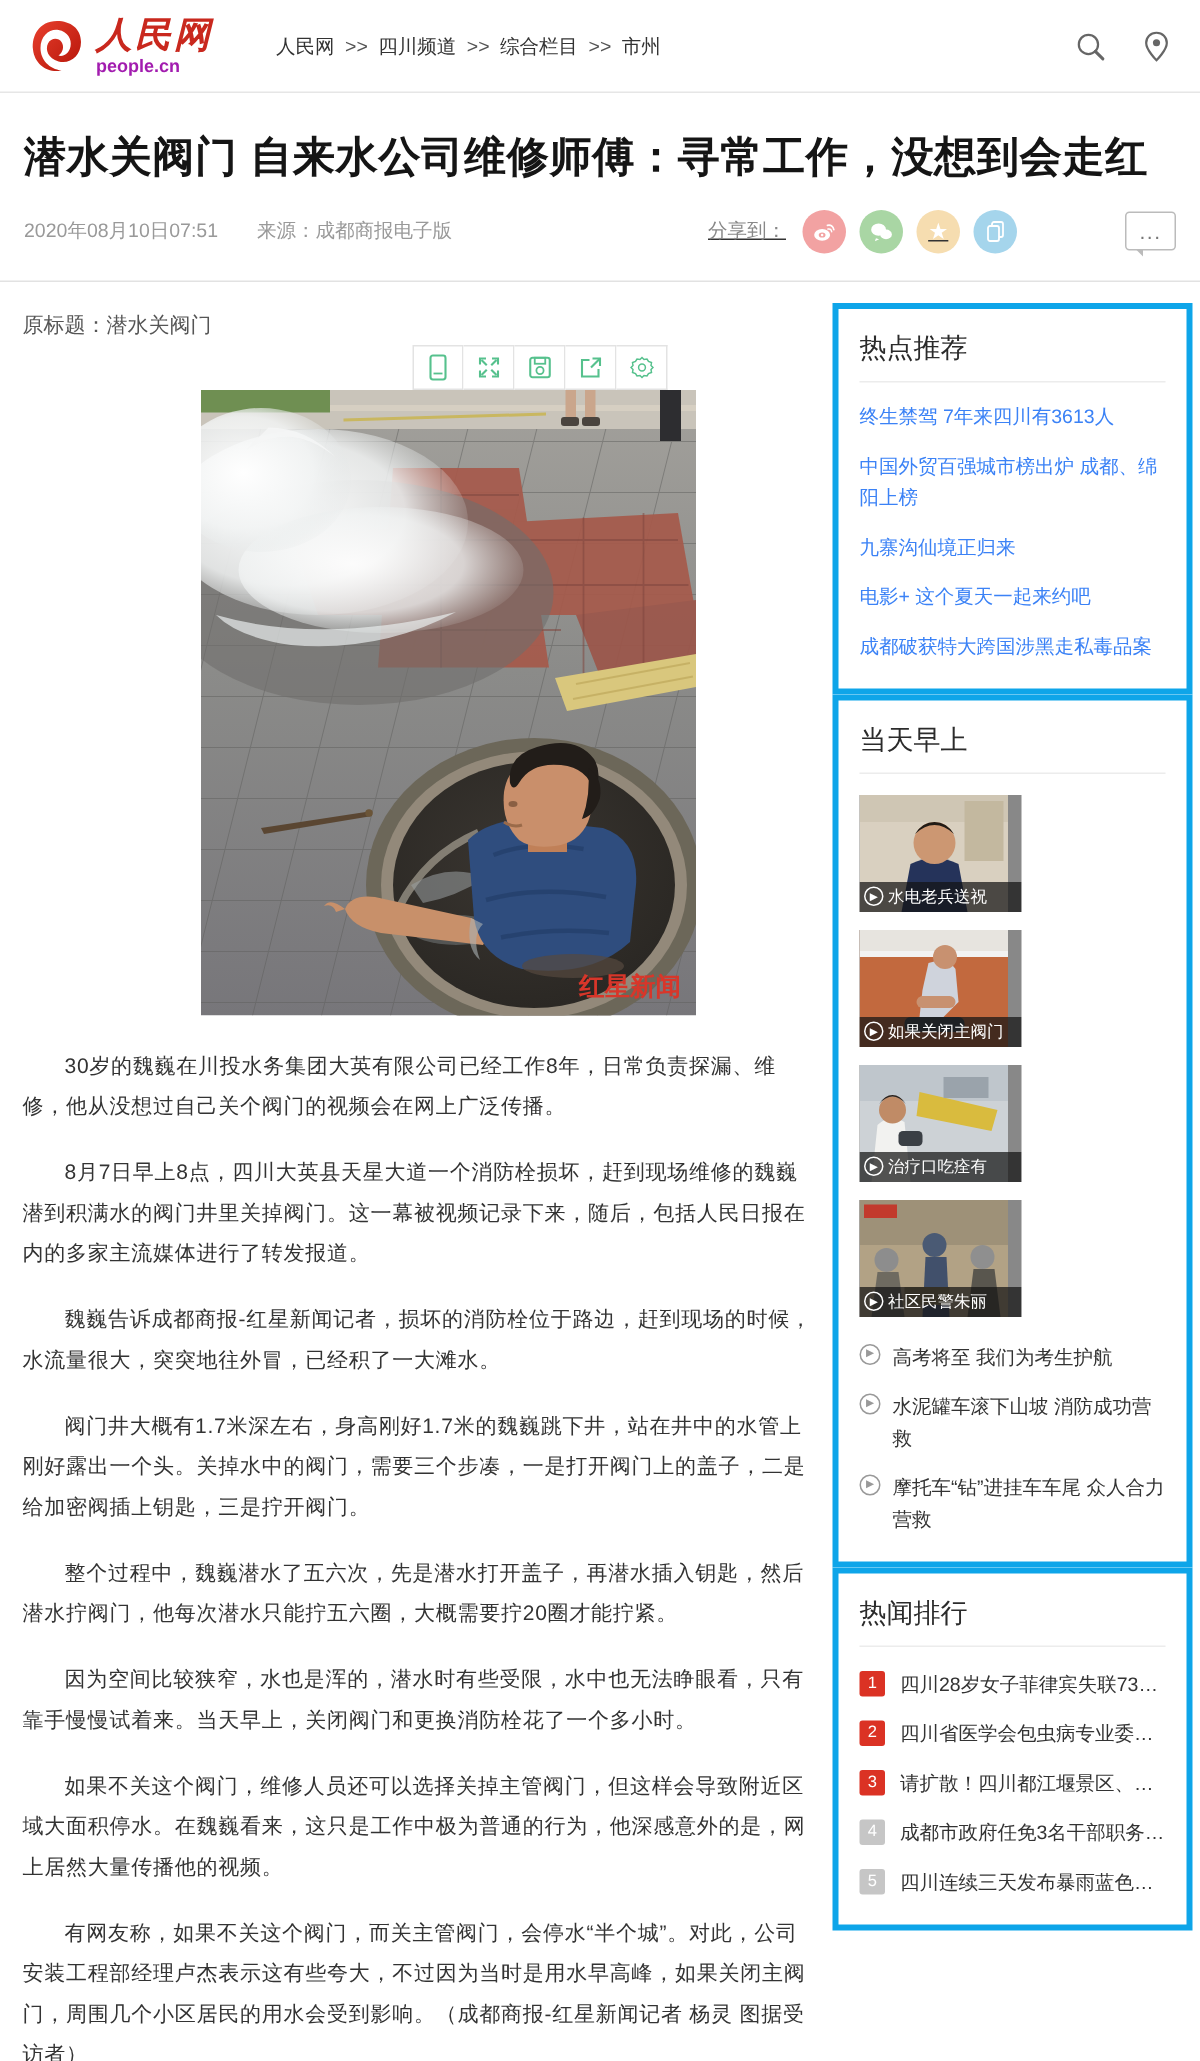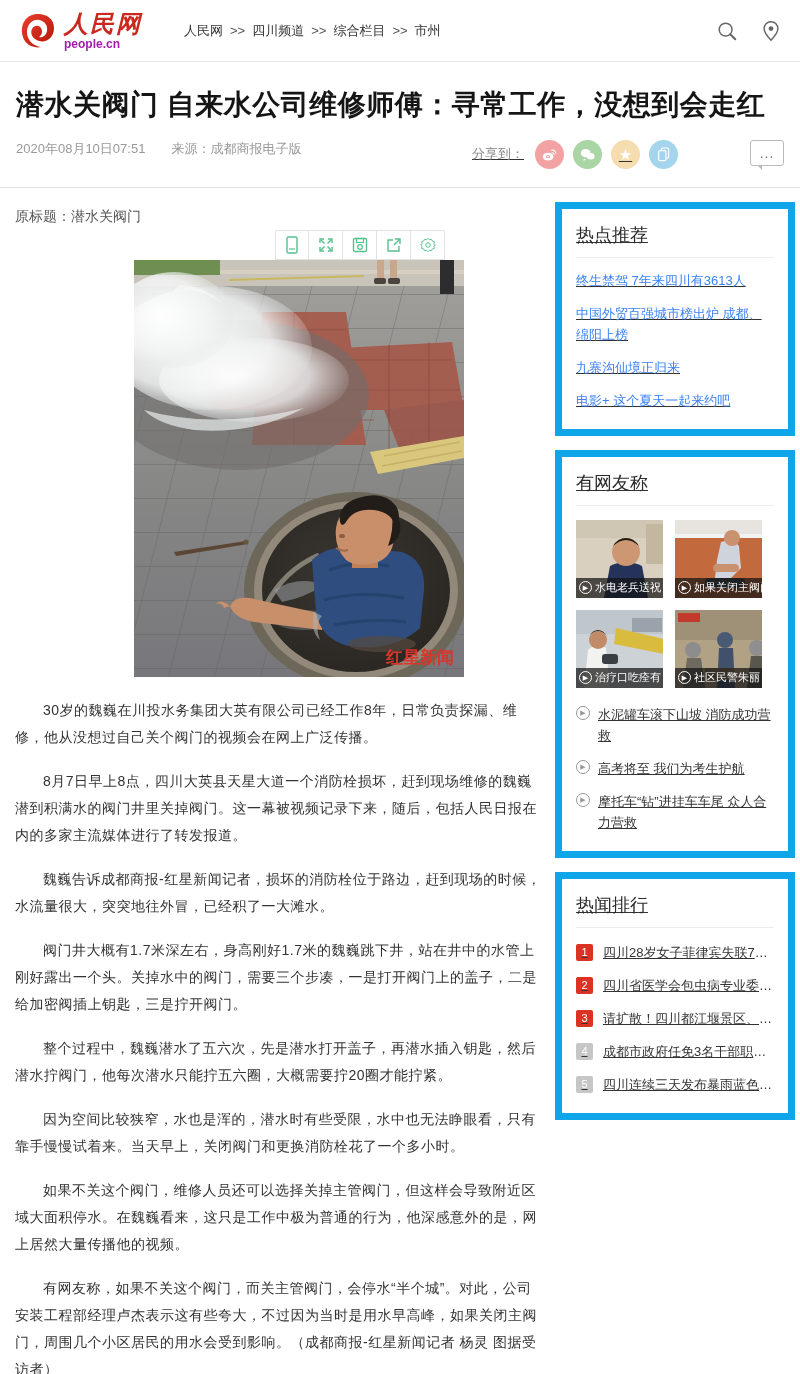--- a/index.html
+++ b/index.html
@@ -22,21 +22,21 @@
   .breadcrumb .sep { color:#555; }
   .breadcrumb .crumb { cursor:pointer; }
   .header-icons { margin-left:auto; display:flex; gap:22px; align-items:center; }
   .hicon { width:22px; height:22px; cursor:pointer; }
   
   .article-title {
     font-size:28px; font-weight:bold; color:#151515;
     padding:24px 16px 6px 16px; letter-spacing:0.5px; line-height:1.35;
   }
   .meta-row {
-    display:flex; padding:10px 16px 18px 16px;
+    display:flex; align-items:center; padding:10px 16px 18px 16px;
     border-bottom:1px solid #e2e2e2;
   }
   .meta-date { font-size:13px; color:#999; }
   .meta-source { font-size:13px; color:#999; margin-left:26px; }
   .share-group { margin-left:auto; display:flex; align-items:center; gap:9px;text-decoration:underline; }
   .share-label { font-size:13px; color:#888; margin-right:2px; }
   .share-btn { width:29px; height:29px; border-radius:50%; display:flex; align-items:center; justify-content:center; cursor:pointer; }
   .share-weibo { background:#f2a2a2; }
   .share-wechat { background:#a9d6a4; }
   .share-star { background:#f6ddb0; }
@@ -67,26 +67,26 @@
   }
   .tool-cell:first-child { border-left:1px solid #e3e3e3; }
   .photo-wrap { width:292px; margin:0 auto; }
   .photo-wrap svg { display:block; }
   .article-body { margin-top:20px; }
   .article-body p {
     font-size:14px; line-height:27px; color:#333;
     text-indent:2em; margin-bottom:17px; letter-spacing:0.5px;
   }
   
-  .side-box { border:7px solid #0ea5e9; padding:14px 14px 12px 14px; margin-bottom:14px; background:#fff;text-decoration:underline; }
+  .side-box { border:4px solid #0ea5e9; padding:14px 14px 12px 14px; background:#fff; }
   .side-title { font-size:18px; color:#2b2b2b; padding-bottom:10px; border-bottom:1px solid #ececec; font-weight:normal; }
   .hot-list { list-style:none; padding-top:6px; }
   .hot-list li { font-size:13px; color:#3b82f6; line-height:21px; padding:6px 0; cursor:pointer; }
   .video-grid { display:flex; flex-wrap:wrap; gap:12px; padding-top:14px; }
-  .video-thumb { width:87px; height:78px; position:relative; overflow:hidden; cursor:pointer; background:#888; }
+  .video-thumb { width:108px; height:78px; position:relative; overflow:hidden; cursor:pointer; background:#888; }
   .video-thumb svg { display:block; }
   .vcap {
     position:absolute; left:0; right:0; bottom:0; height:20px;
     background:rgba(20,20,20,0.72); color:#fff; font-size:11px;
     display:flex; align-items:center; gap:3px; padding:0 3px; white-space:nowrap;
   }
   .vplay { width:13px; height:13px; border:1px solid #fff; border-radius:50%; flex:0 0 13px;
     display:flex; align-items:center; justify-content:center; font-size:7px; color:#fff; }
   .vlist { list-style:none; padding-top:10px; }
   .vlist li { font-size:13px; color:#333; line-height:21px; padding:6px 0 6px 22px; position:relative; cursor:pointer; }
@@ -325,25 +325,26 @@
 
   <div class="side-col">
 
     <div class="side-box">
       <h2 class="side-title">热点推荐</h2>
       <ul class="hot-list">
         <li>终生禁驾 7年来四川有3613人</li>
         <li>中国外贸百强城市榜出炉 成都、绵阳上榜</li>
         <li>九寨沟仙境正归来</li>
         <li>电影+ 这个夏天一起来约吧</li>
+        <li>成都破获特大跨国涉黑走私毒品案</li>
       </ul>
     </div>
 
     <div class="side-box">
-      <h2 class="side-title">有网友称</h2>
+      <h2 class="side-title">当天早上</h2>
       <div class="video-grid">
 
         <div class="video-thumb">
           <svg width="99" height="78" viewBox="0 0 99 78">
             <rect width="99" height="78" fill="#d9d0c0"></rect>
             <rect x="0" y="0" width="99" height="18" fill="#cfc6b4"></rect>
             <rect x="70" y="4" width="26" height="40" fill="#c3b89f"></rect>
             <path d="M28 78 L34 46 Q50 38 66 46 L72 78 Z" fill="#25335a"></path>
             <circle cx="50" cy="32" r="14" fill="#cc9772"></circle>
             <path d="M37 26 Q50 14 63 26 Q58 18 50 18 Q42 18 37 26 Z" fill="#201b16"></path>
@@ -404,25 +405,25 @@
           <div class="vcap">
             <span class="vplay">▶</span>
             <span>社区民警朱丽</span>
           </div>
         </div>
       </div>
 
       <ul class="vlist">
         <li>
           <span class="vlist-play">▶</span>
+          <span>高考将至 我们为考生护航</span>
+        </li>
+        <li>
+          <span class="vlist-play">▶</span>
           <span>水泥罐车滚下山坡 消防成功营救</span>
-        </li>
-        <li>
-          <span class="vlist-play">▶</span>
-          <span>高考将至 我们为考生护航</span>
         </li>
         <li>
           <span class="vlist-play">▶</span>
           <span>摩托车“钻”进挂车车尾 众人合力营救</span>
         </li>
       </ul>
     </div>
 
     <div class="side-box">
       <h2 class="side-title">热闻排行</h2>

